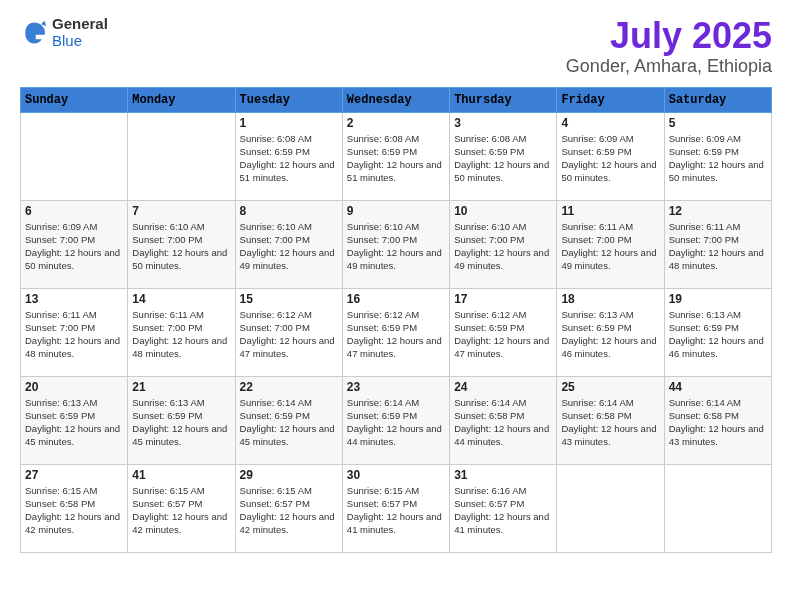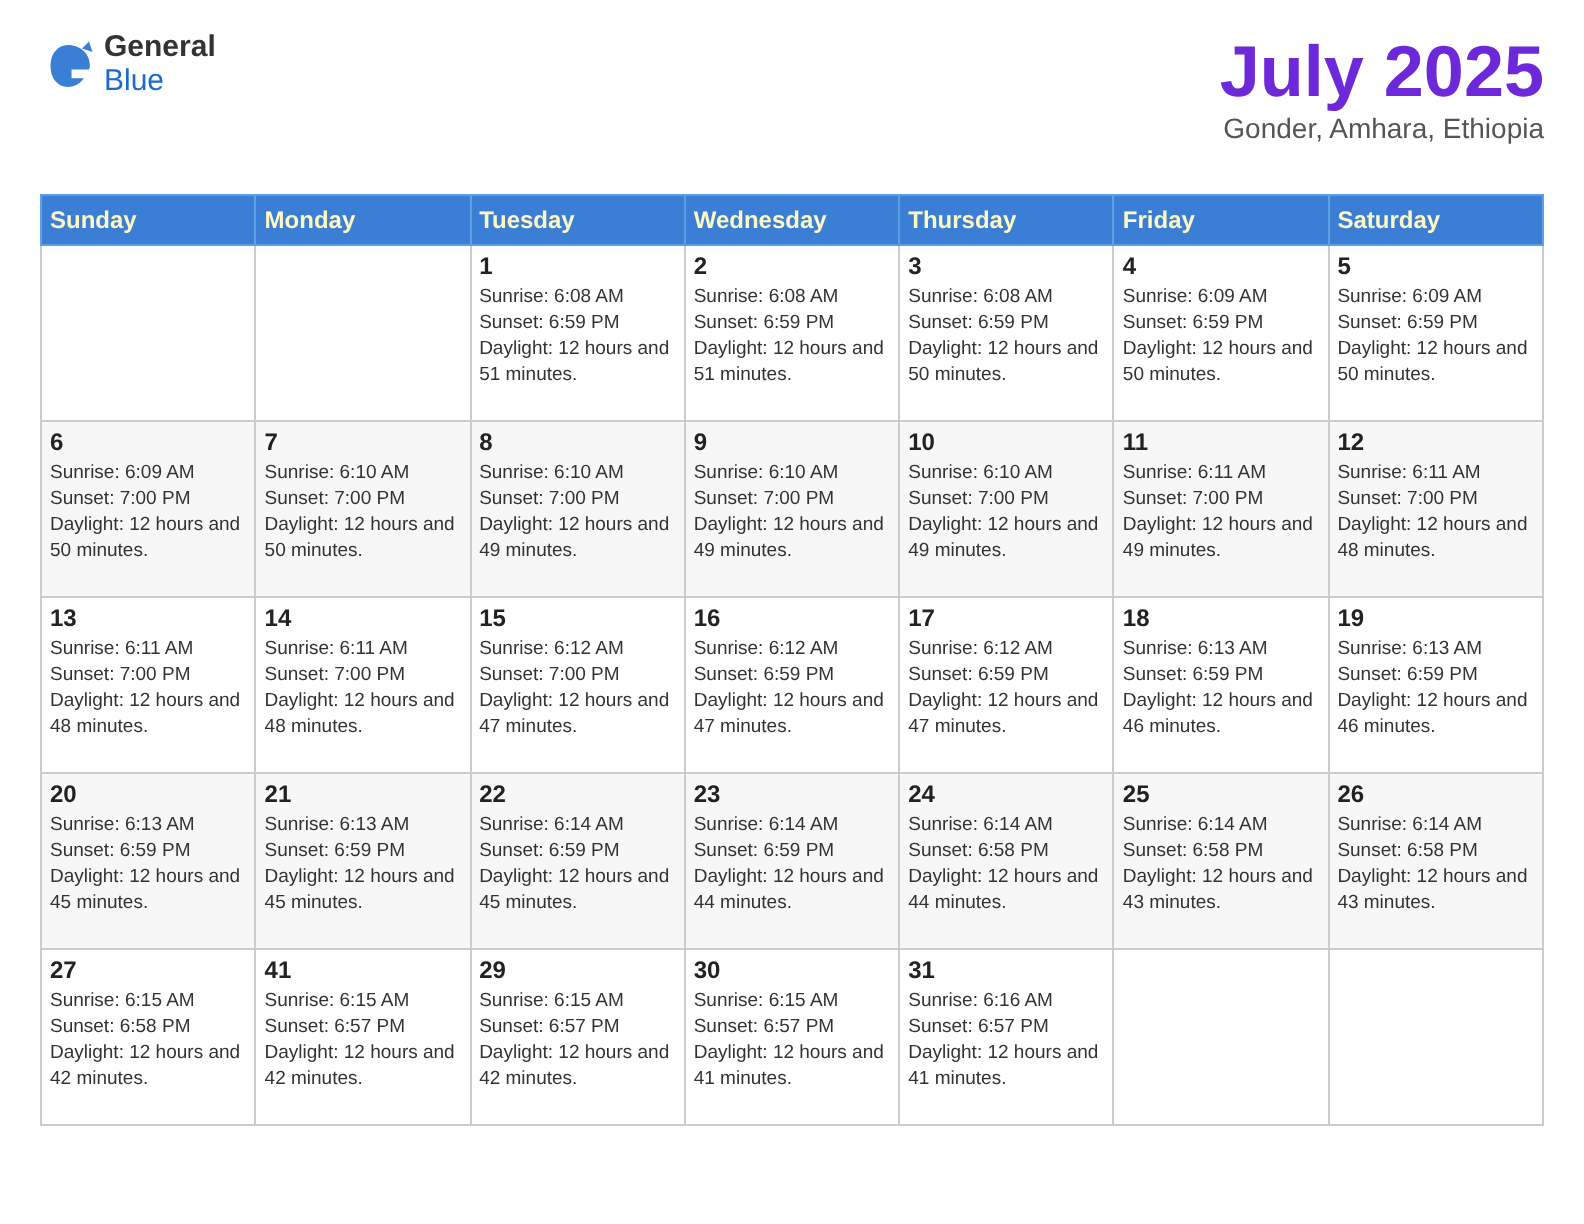--- a/index.html
+++ b/index.html
@@ -13,21 +13,21 @@
     .page {
       width: 792px;
       height: 612px;
       padding: 16px 20px 12px 20px;
       background: #fff;
     }
     .header {
       display: flex;
       justify-content: space-between;
       align-items: flex-start;
-      margin-bottom: 25px;
+      margin-bottom: 10px;
     }
     .logo {
       display: flex;
       align-items: center;
       gap: 4px;
     }
     .logo-text {
       display: flex;
       flex-direction: column;
       line-height: 1.1;
@@ -49,36 +49,37 @@
     .title-block {
       text-align: right;
     }
     .month-title {
       font-size: 36px;
       font-weight: bold;
       color: #6d28d9;
       line-height: 1.1;
     }
     .subtitle {
-      font-size: 14px;
+      font-size: 18px;
       color: #555;
     }
     .calendar {
       width: 100%;
       border-collapse: collapse;
       border: 1px solid #ccc;
     }
     .calendar th {
       background: #3a7fd5;
-      color: #fef9c3;
+      color: #000000;
       font-size: 12px;
       font-weight: bold;
       padding: 5px 4px;
       text-align: left;
       border: 1px solid #5a9fe0;
+      font-family: Liberation Mono, monospace;
     }
     .calendar td {
       width: calc(100% / 7);
       vertical-align: top;
       border: 1px solid #ccc;
       padding: 3px 4px;
       height: 88px;
       background: #fff;
     }
     .calendar tr:nth-child(even) td {
@@ -286,21 +287,21 @@
 Sunset: 6:58 PM
 Daylight: 12 hours and 44 minutes.</div>
           </td>
           <td>
             <div class="day-num">25</div>
             <div class="day-info" style="white-space: pre-line;">Sunrise: 6:14 AM
 Sunset: 6:58 PM
 Daylight: 12 hours and 43 minutes.</div>
           </td>
           <td>
-            <div class="day-num">26</div>
+            <div class="day-num">44</div>
             <div class="day-info" style="white-space: pre-line;">Sunrise: 6:14 AM
 Sunset: 6:58 PM
 Daylight: 12 hours and 43 minutes.</div>
           </td>
         </tr>
         <tr>
           <td>
             <div class="day-num">27</div>
             <div class="day-info" style="white-space: pre-line;">Sunrise: 6:15 AM
 Sunset: 6:58 PM

